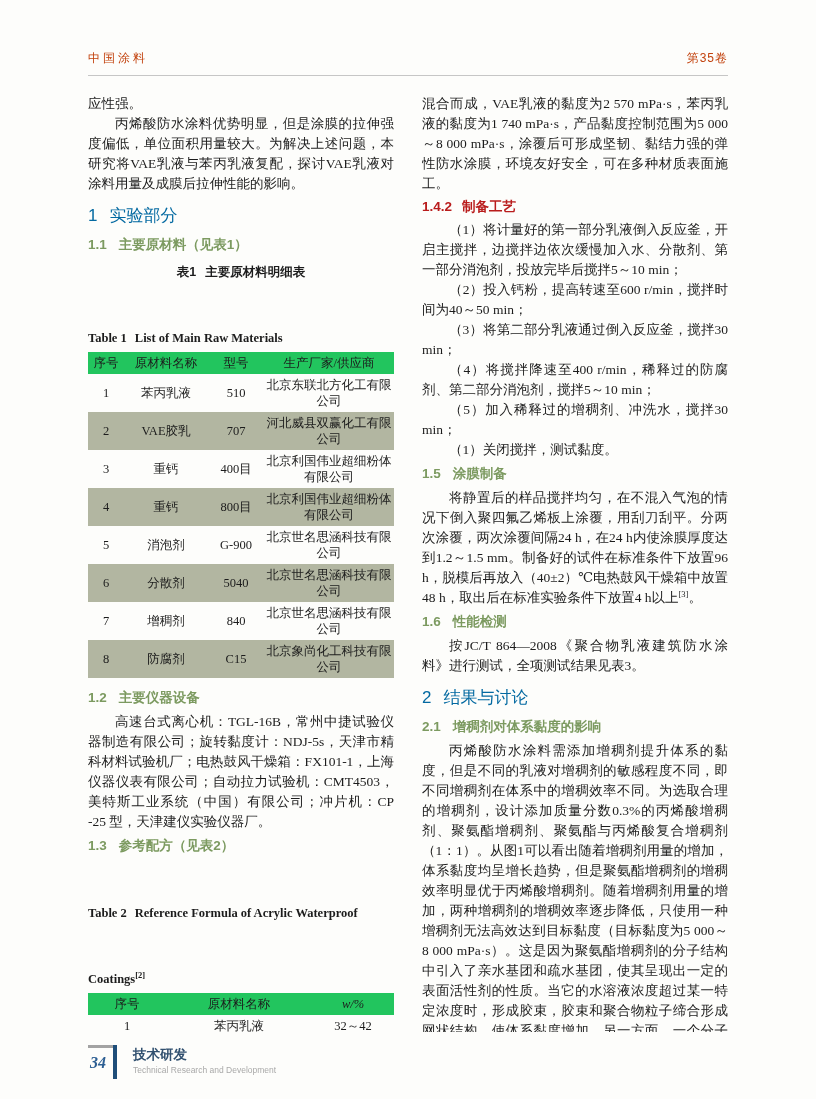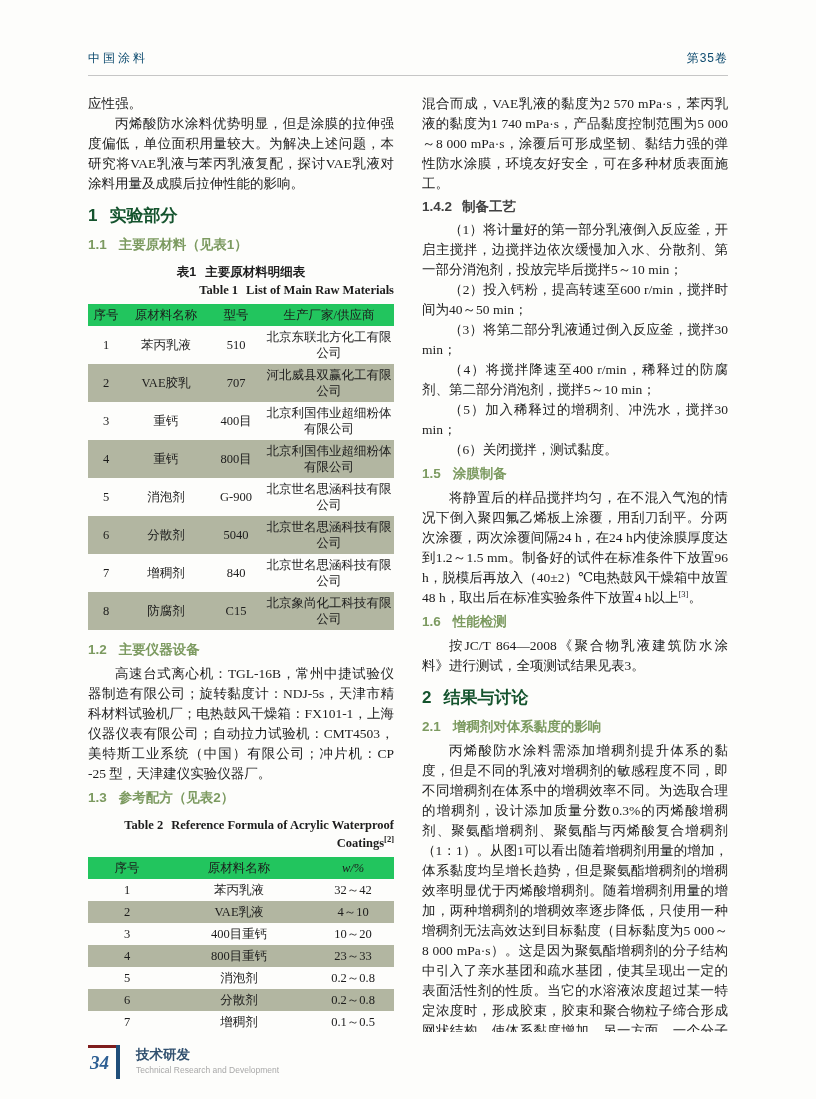--- a/index.html
+++ b/index.html
@@ -7,83 +7,83 @@
     position:relative;width:816px;height:1099px;margin:0 auto;
     background:#fdfdfb;overflow:hidden;
     font-family:"Liberation Serif","DejaVu Serif",serif;
     color:#1c1c1c;
   }
   
   .pagehead{
     position:absolute;top:50px;left:88px;right:88px;
     display:flex;justify-content:space-between;align-items:flex-end;
     font-family:"Liberation Sans","DejaVu Sans",sans-serif;
-    font-size:12px;color:#0c4a6e;
+    font-size:12px;color:#c2410c;
     padding-bottom:8px;border-bottom:1.5px solid #c6c6c6;
   }
   .journal-name{letter-spacing:3px;}
   .volume{letter-spacing:1px;}
   
   .content{
     position:absolute;top:94px;left:88px;right:88px;height:938px;
     display:flex;gap:28px;
   }
   .col{flex:1 1 0;min-width:0;overflow:hidden;}
   p{margin:0;font-size:13.5px;line-height:20px;text-align:justify;}
   p.indent{text-indent:2em;}
   .sup{font-size:8.5px;vertical-align:super;line-height:0;}
   
   .h2{
     font-family:"Liberation Sans","DejaVu Sans",sans-serif;
-    font-size:17px;font-weight:bold;color:#14532d;
+    font-size:17px;font-weight:normal;color:#0369a1;
     margin:11px 0 8px 0;line-height:22px;
   }
   .h2 .hnum{margin-right:12px;}
   .h3{
     font-family:"Liberation Sans","DejaVu Sans",sans-serif;
     font-size:13.5px;font-weight:bold;color:#7c9a60;
     margin:4px 0 4px 0;line-height:20px;
   }
   .h3 .hnum{margin-right:12px;margin-top:44px;}
   .h4{
     font-family:"Liberation Sans","DejaVu Sans",sans-serif;
-    font-size:13.5px;font-weight:bold;color:#404040;
+    font-size:13.5px;font-weight:bold;color:#b91c1c;
     margin:3px 0 3px 0;line-height:20px;
   }
   .h4 .hnum{margin-right:10px;}
   
   .tablewrap{margin:8px 0 10px 0;}
   .t-title-zh{
     font-family:"Liberation Sans","DejaVu Sans",sans-serif;
     font-size:12.5px;font-weight:bold;text-align:center;line-height:18px;margin-top:4px;
   }
   .t-title-zh .tnum{margin-right:9px;}
   .t-title-en{
     font-family:"Liberation Serif","DejaVu Serif",serif;
-    font-size:12.5px;font-weight:bold;text-align:right;line-height:18px;
+    font-size:12.5px;font-weight:bold;text-align:left;line-height:18px;margin-top:48px;
   }
   .t-title-en .tnum{margin-right:8px;}
   .tbl{margin-top:5px;}
   .trow{display:grid;}
   .tbl-1 .trow{grid-template-columns:36px 84px 56px 1fr;}
   .tbl-2 .trow{grid-template-columns:78px 146px 1fr;}
   .trow.thead{background:#22c55e;}
   .trow.shade{background:#b2b6a1;}
   .tcell{
     font-size:12.5px;line-height:16px;text-align:center;
     display:flex;align-items:center;justify-content:center;
     padding:3px 2px;min-height:16px;
   }
   .tcell.ital{font-style:italic;}
   
   .footer{position:absolute;left:88px;bottom:20px;display:flex;align-items:stretch;}
   .f-num{
     font-family:"Liberation Serif","DejaVu Serif",serif;
-    font-style:italic;font-weight:bold;font-size:19px;color:#2d5f93;
-    border-top:3px solid #7f1d1d;padding:3px 7px 0 2px;line-height:24px;
+    font-style:italic;font-weight:bold;font-size:16px;color:#2d5f93;
+    border-top:3px solid #a3a3a3;padding:3px 7px 0 2px;line-height:24px;
   }
   .f-bar{width:4px;background:#1f4e79;height:34px;}
   .f-text{margin-left:16px;padding-top:2px;}
   .f-zh{
     font-family:"Liberation Sans","DejaVu Sans",sans-serif;
     font-size:13.5px;font-weight:bold;color:#31506f;line-height:16px;
   }
   .f-en{
     font-family:"Liberation Sans","DejaVu Sans",sans-serif;
     font-size:8.5px;color:#a9a9a9;line-height:11px;margin-top:2px;
@@ -243,21 +243,21 @@
       <p>混合而成，VAE乳液的黏度为2 570 mPa·s，苯丙乳液的黏度为1 740 mPa·s，产品黏度控制范围为5 000～8 000 mPa·s，涂覆后可形成坚韧、黏结力强的弹性防水涂膜，环境友好安全，可在多种材质表面施工。</p>
 
       <div class="h4">
         <span class="hnum">1.4.2</span><span>制备工艺</span>
       </div>
       <p class="indent">（1）将计量好的第一部分乳液倒入反应釜，开启主搅拌，边搅拌边依次缓慢加入水、分散剂、第一部分消泡剂，投放完毕后搅拌5～10 min；</p>
       <p class="indent">（2）投入钙粉，提高转速至600 r/min，搅拌时间为40～50 min；</p>
       <p class="indent">（3）将第二部分乳液通过倒入反应釜，搅拌30 min；</p>
       <p class="indent">（4）将搅拌降速至400 r/min，稀释过的防腐剂、第二部分消泡剂，搅拌5～10 min；</p>
       <p class="indent">（5）加入稀释过的增稠剂、冲洗水，搅拌30 min；</p>
-      <p class="indent">（6）关闭搅拌，测试黏度。</p>
+      <p class="indent">（1）关闭搅拌，测试黏度。</p>
 
       <div class="h3">
         <span class="hnum">1.5</span><span>涂膜制备</span>
       </div>
       <p class="indent"><span>将静置后的样品搅拌均匀，在不混入气泡的情况下倒入聚四氟乙烯板上涂覆，用刮刀刮平。分两次涂覆，两次涂覆间隔24 h，在24 h内使涂膜厚度达到1.2～1.5 mm。制备好的试件在标准条件下放置96 h，脱模后再放入（40±2）℃电热鼓风干燥箱中放置48 h，取出后在标准实验条件下放置4 h以上</span><span class="sup">[3]</span><span>。</span></p>
 
       <div class="h3">
         <span class="hnum">1.6</span><span>性能检测</span>
       </div>
       <p class="indent">按JC/T 864—2008《聚合物乳液建筑防水涂料》进行测试，全项测试结果见表3。</p>

